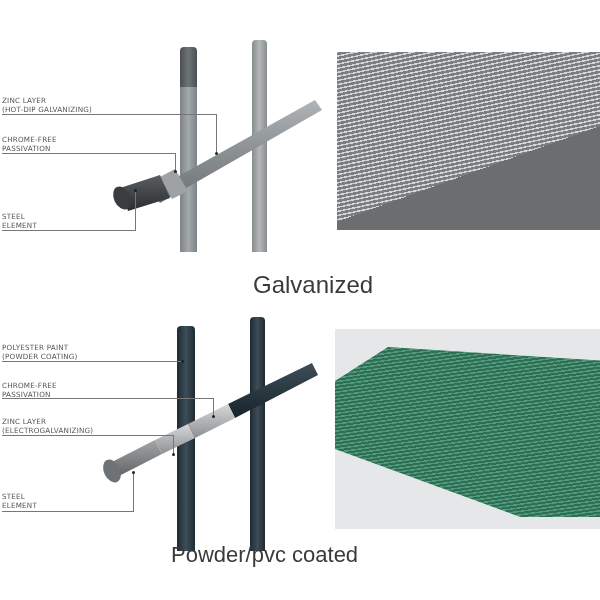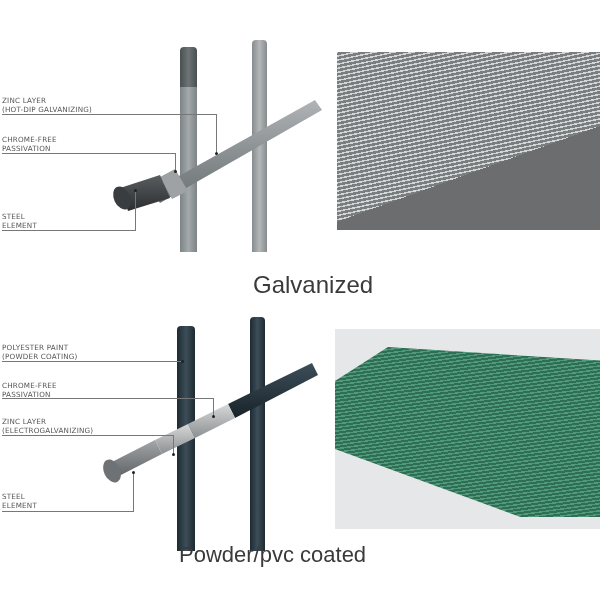--- a/index.html
+++ b/index.html
@@ -132,14 +132,14 @@
     <div class="leader-v" style="left:133px;top:172px;height:39px;"></div>
     <div class="dot" style="left:132px;top:171px;"></div>
   </div>
 
   <div class="photo" style="left:335px;top:29px;width:265px;height:200px;background:#e6e7e8;">
     <div style="position:absolute;left:0;top:18px;width:265px;height:170px;
          clip-path:polygon(0 20%,20% 0,100% 8%,100% 100%,70% 100%,0 60%);
          background:repeating-linear-gradient(-8deg,#2f6e55 0px,#2f6e55 2px,#4f9a7a 2px,#4f9a7a 3.5px);"></div>
   </div>
 
-  <div class="caption" style="left:179px;top:242px;font-size:22px;">Powder/pvc coated</div>
+  <div class="caption" style="left:171px;top:242px;font-size:22px;">Powder/pvc coated</div>
 </div>
 
 </body></html>

